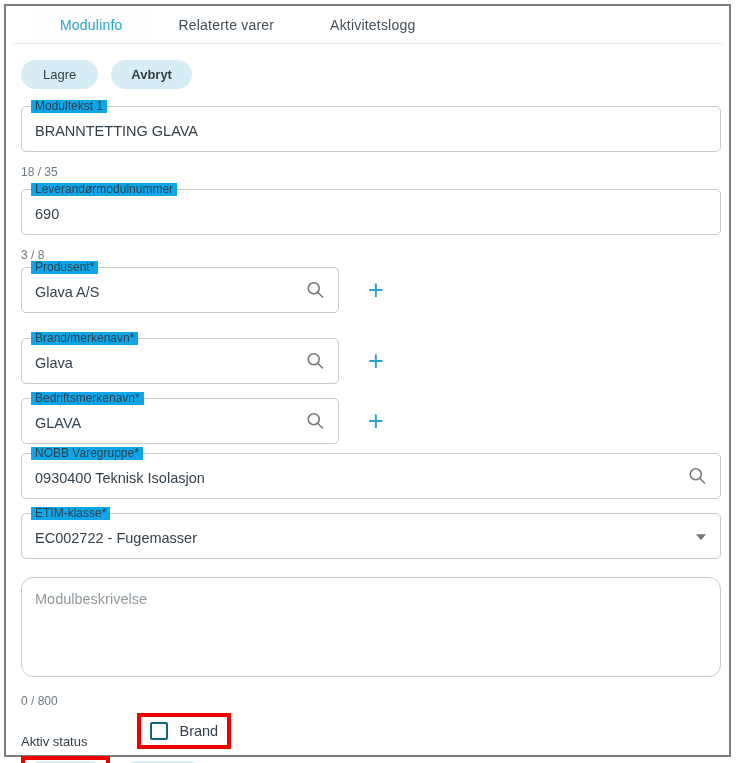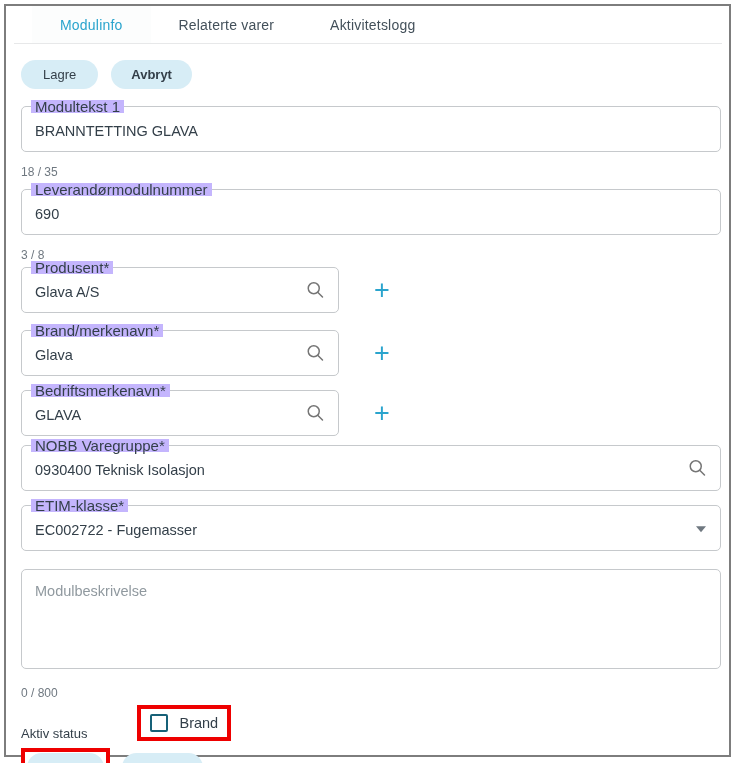--- a/index.html
+++ b/index.html
@@ -35,58 +35,58 @@
     border-radius:15px;height:29px;padding:0 22px;font-size:13px;cursor:pointer;
   }
   .pill.secondary{font-size:13px;padding:0 20px;font-weight:bold;}
   .btn-row.top .pill + .pill{margin-left:13px;}
   
   .field{
     position:relative;border:1px solid var(--border);border-radius:5px;
     height:46px;background:#fff;
   }
   .field > label{
-    position:absolute;top:-7px;left:9px;background:#c4b5fd;padding:0 4px;
-    font-size:15px;color:var(--dark);line-height:13px;white-space:nowrap;
+    position:absolute;top:-7px;left:9px;background:#0ea5e9;padding:0 4px;
+    font-size:12px;color:var(--dark);line-height:13px;white-space:nowrap;
   }
   .field > input{
     width:100%;height:100%;border:none;outline:none;background:transparent;
     padding:4px 44px 0 13px;font-size:14.5px;color:var(--dark);
   }
   .field.full{width:100%;}
   .field.short{width:318px;}
   .counter{
     text-align:left;font-size:12px;color:var(--muted);
     margin:13px 2px 0 0;height:13px;
   }
   .fb1{margin-top:17px;}
   .fb2{margin-top:11px;}
-  .lookup-row{display:flex;align-items:center;gap:6px;}
+  .lookup-row{display:flex;align-items:center;}
   .lookup-row.r1{margin-top:6px;}
-  .lookup-row.r2{margin-top:17px;}
+  .lookup-row.r2{margin-top:25px;}
   .lookup-row.r3{margin-top:14px;}
   .fb-nobb{margin-top:9px;}
   .fb-etim{margin-top:14px;}
   .search-icon{
     position:absolute;right:12px;top:50%;transform:translateY(-50%);
     width:21px;height:21px;display:block;cursor:pointer;
   }
   .plus{
     margin-left:29px;color:var(--accent);font-size:27px;font-weight:400;
     line-height:1;cursor:pointer;user-select:none;
   }
   .caret{
     position:absolute;right:14px;top:50%;transform:translateY(-30%);
     width:0;height:0;border-left:5px solid transparent;
     border-right:5px solid transparent;border-top:6px solid #6f7880;cursor:pointer;
   }
   
   .textarea-wrap{margin-top:18px;}
   .textarea-wrap textarea{
-    width:100%;height:100px;border:1px solid var(--border);border-radius:5px;
+    width:100%;height:100px;border:1px solid var(--border);border-radius:12px;
     resize:none;outline:none;padding:13px 13px;font-size:14.5px;color:var(--dark);
   }
   .textarea-wrap textarea::placeholder{color:#90999f;opacity:1;}
   
   .status-row{display:flex;align-items:flex-end;margin-top:6px;}
   .status-label{font-size:13px;color:var(--dark);}
   .red-box{
     display:inline-flex;align-items:center;border:4px solid var(--red);
     background:#fff;
   }

